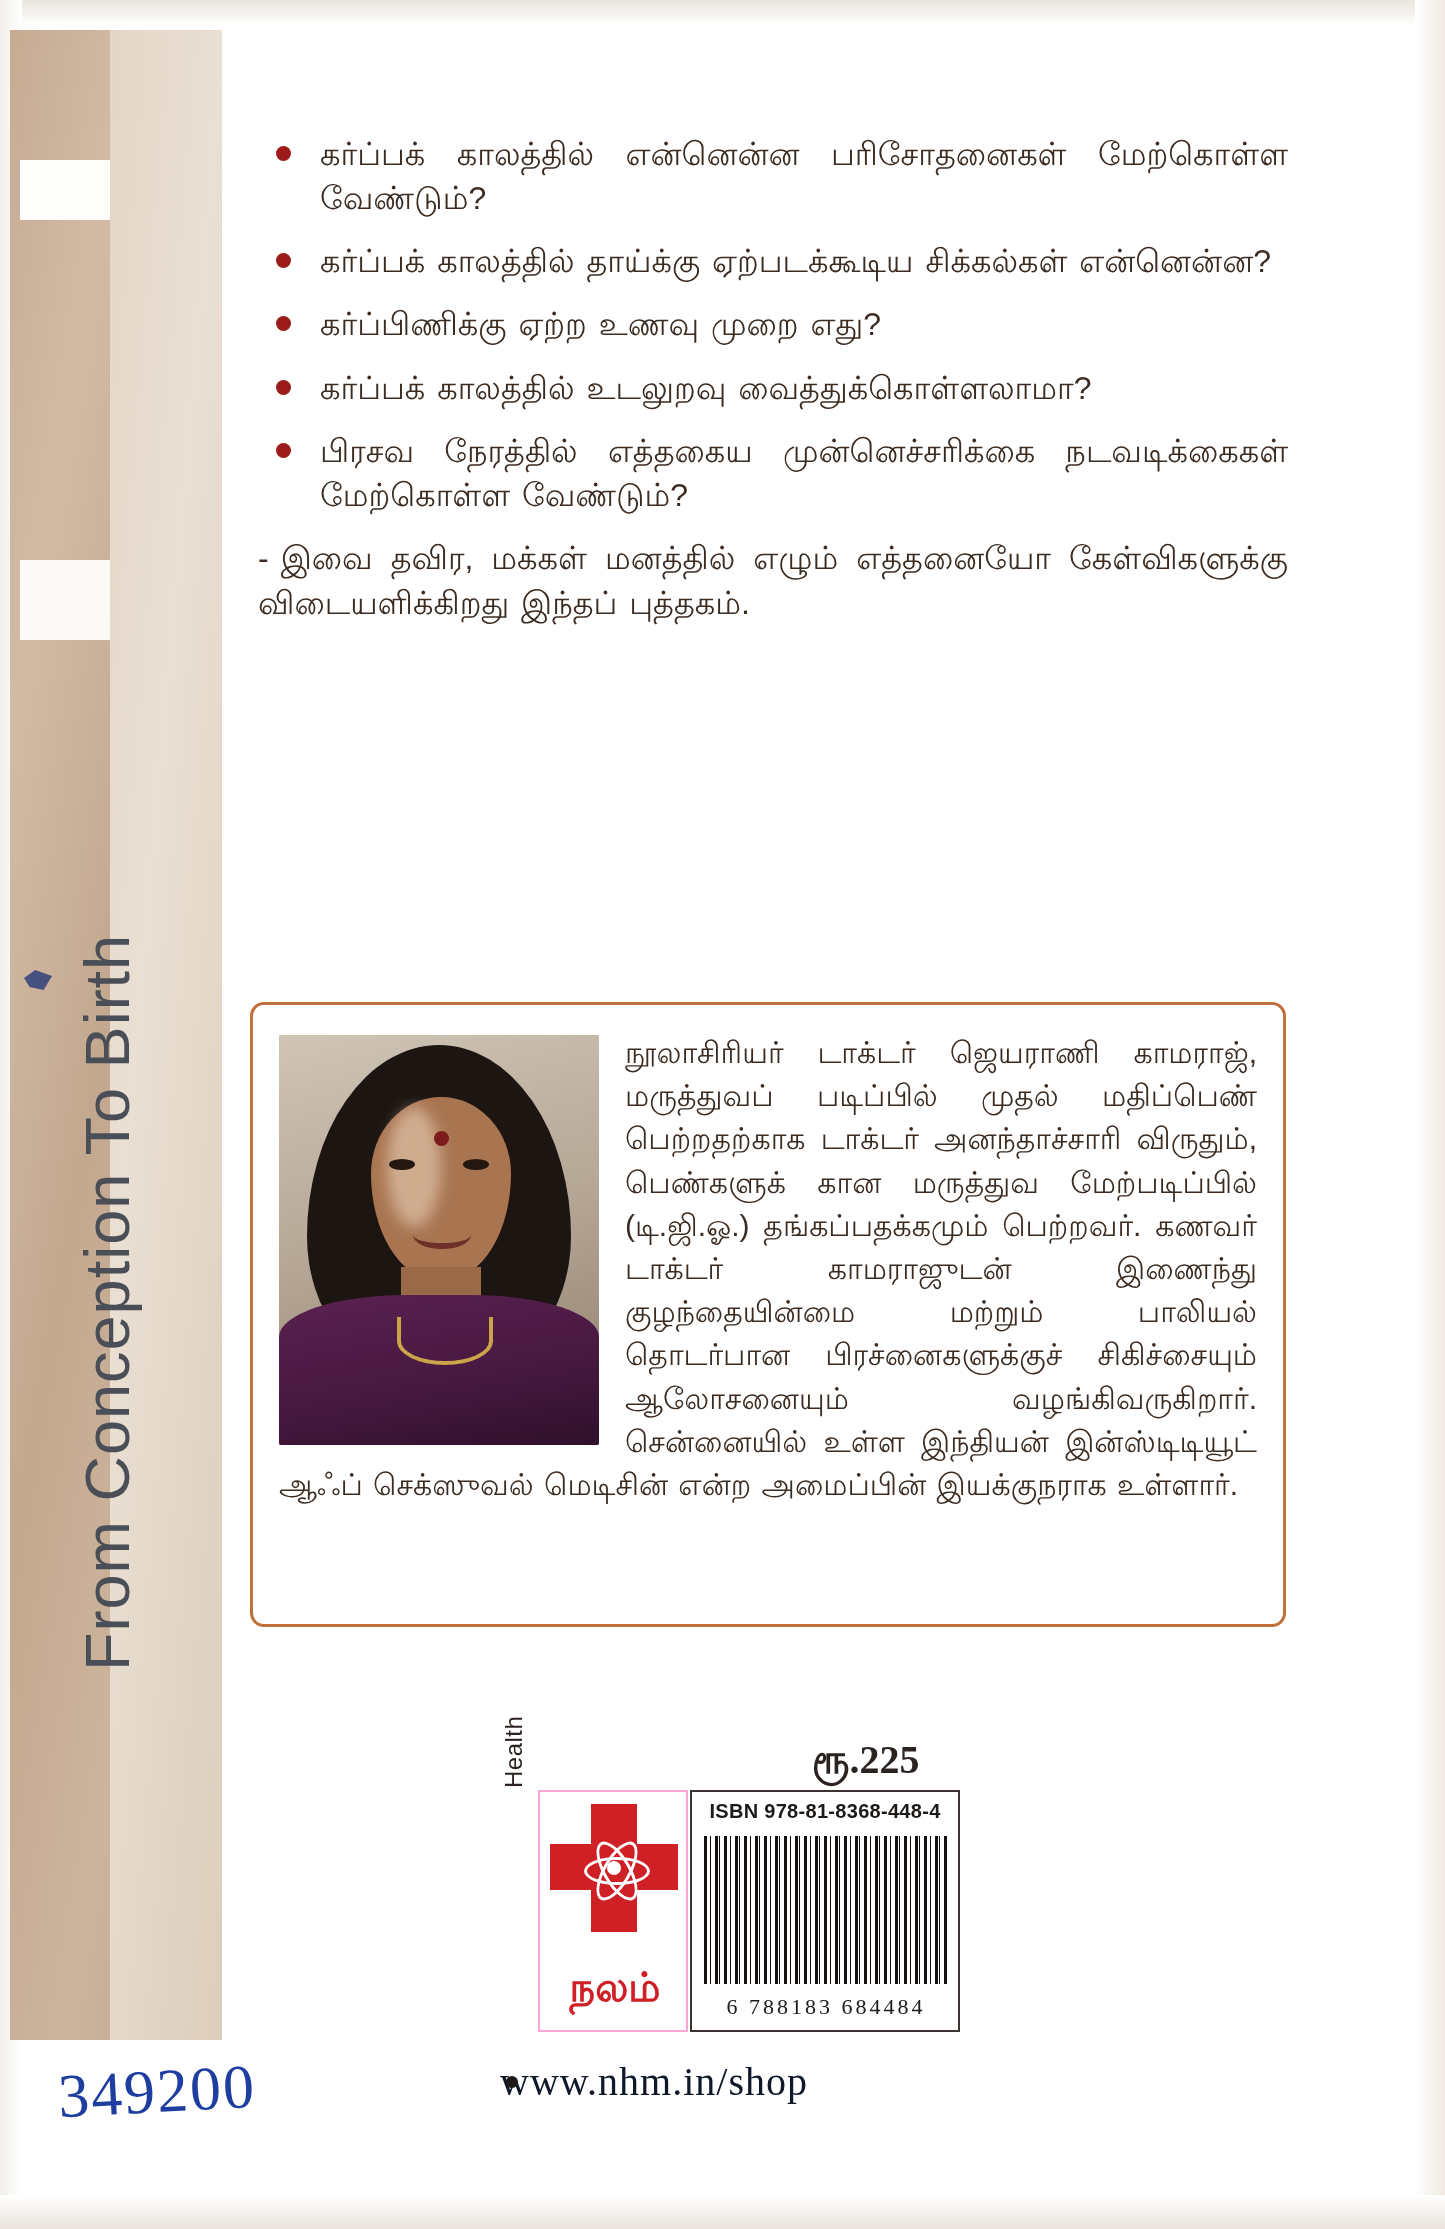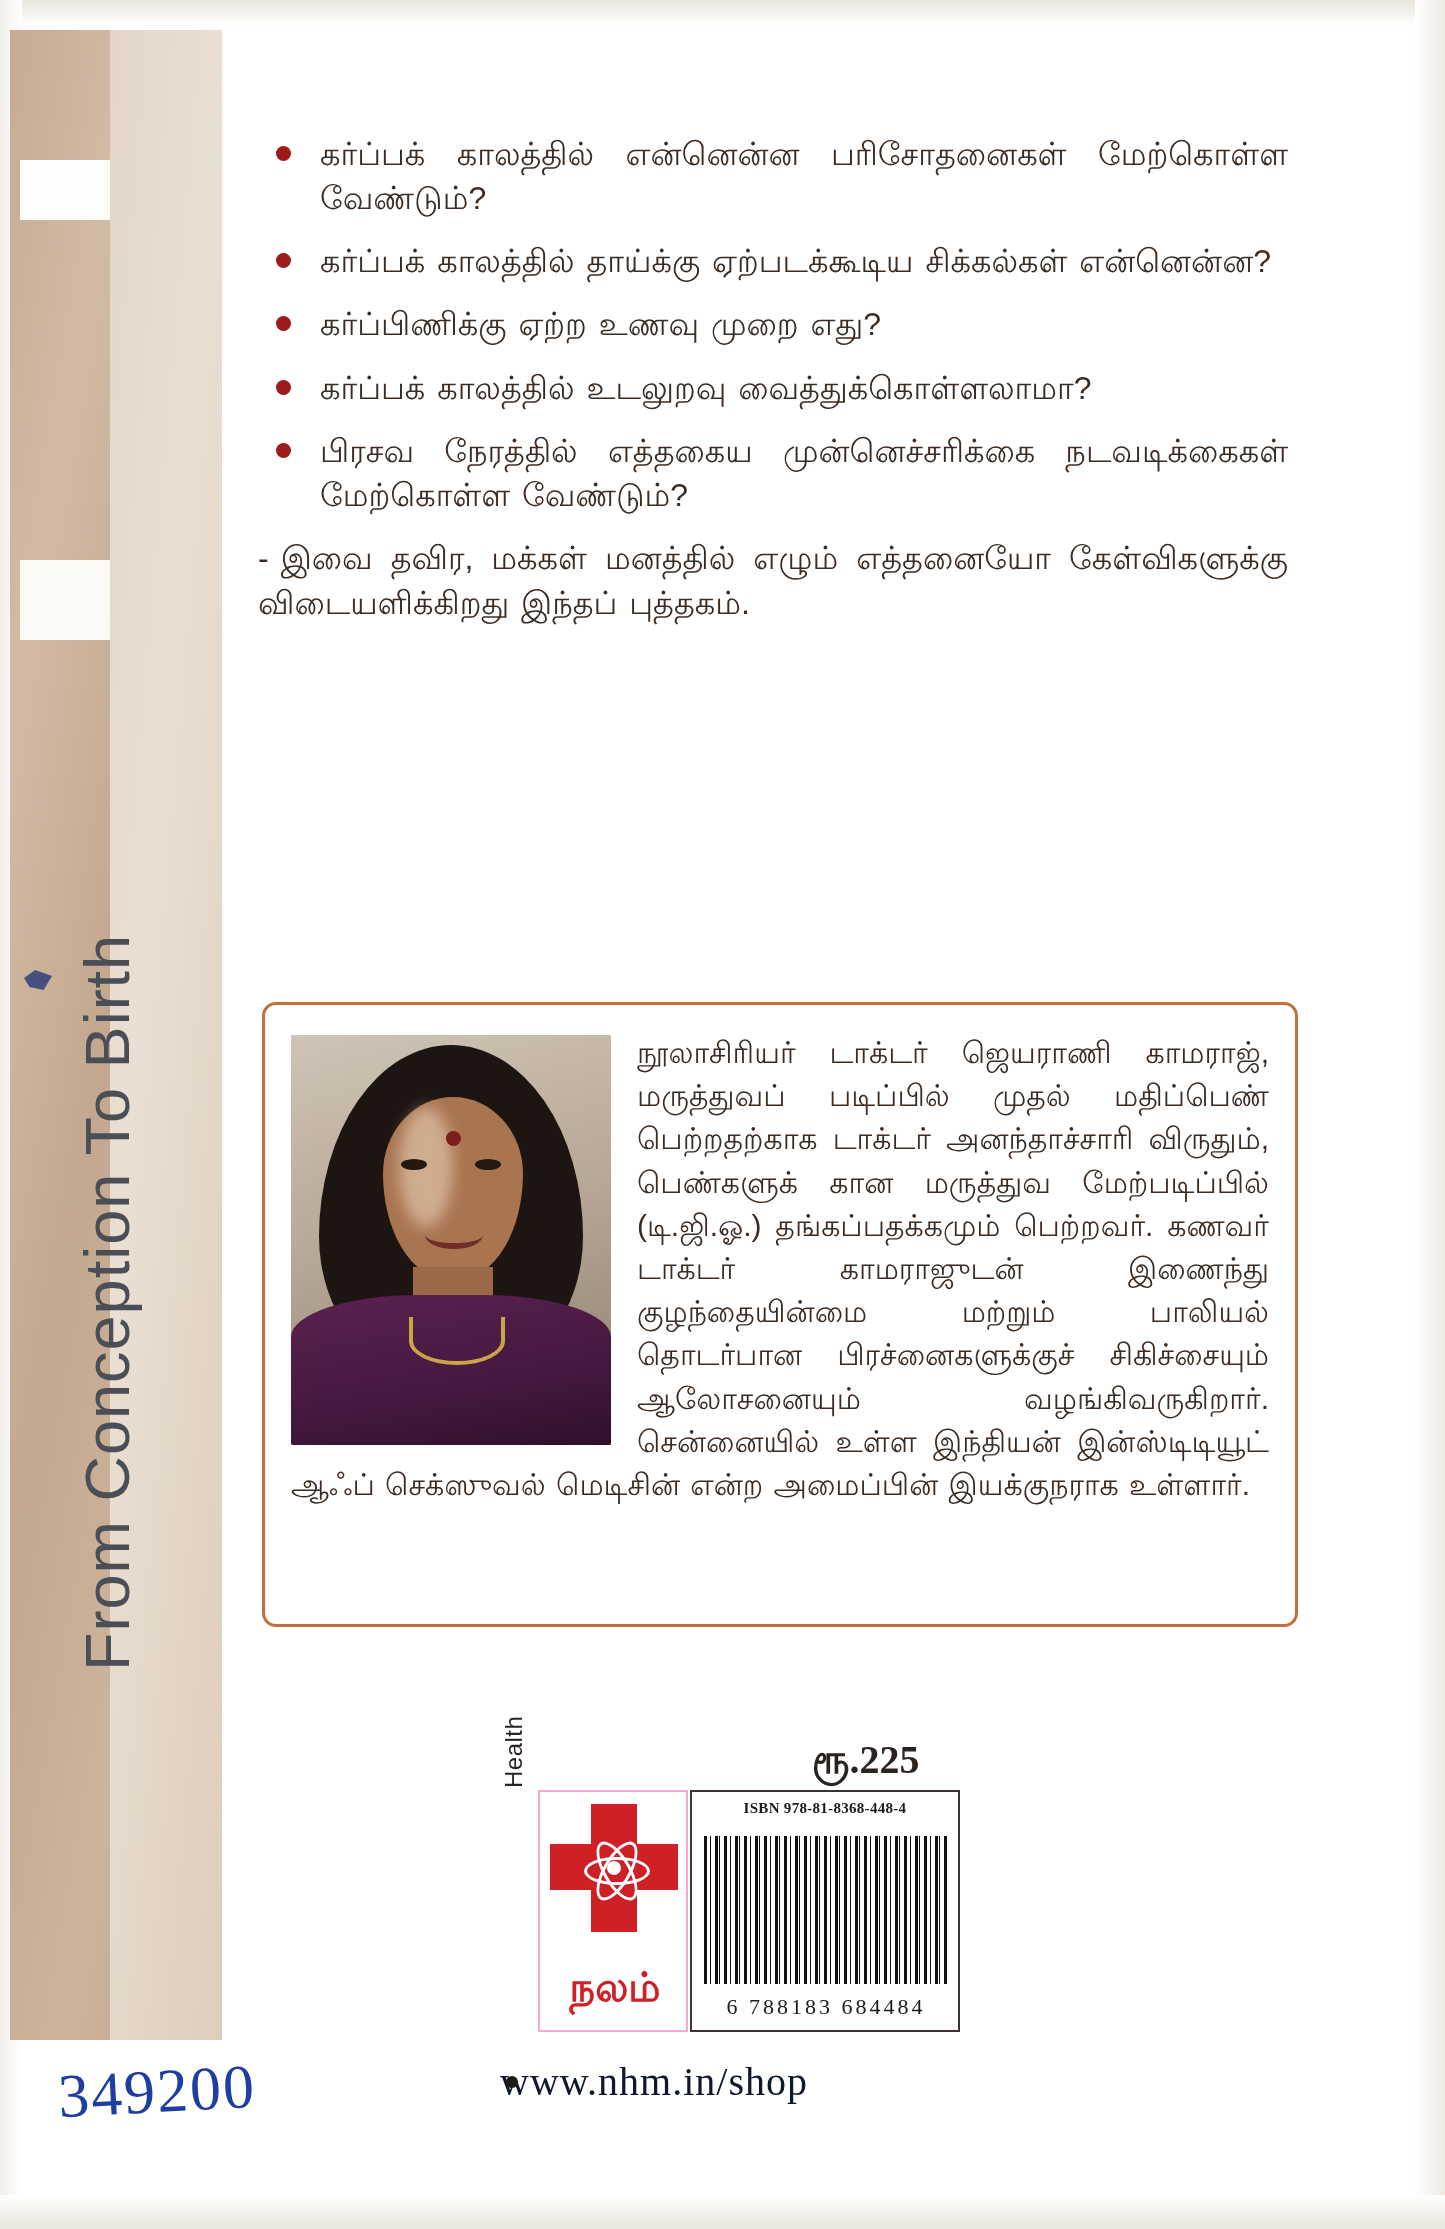--- a/index.html
+++ b/index.html
@@ -141,21 +141,21 @@
     line-height: 1.4;
     color: #3b2b21;
     text-align: justify;
     word-spacing: 3px;
   }
   .note-para .dash { margin-right: 12px; }
 
   
   .author-box {
     position: absolute;
-    left: 262px;
+    left: 250px;
     top: 1002px;
     width: 1036px;
     height: 625px;
     border: 3px solid #c0703a;
     border-radius: 14px;
     background: #ffffff;
     box-sizing: border-box;
     padding: 26px 26px 20px 26px;
   }
   .author-photo {
@@ -340,22 +340,22 @@
     top: 1790px;
     width: 270px;
     height: 242px;
     border: 2px solid #3a3330;
     box-sizing: border-box;
     background: #fff;
     padding-top: 8px;
   }
   .isbn {
     text-align: center;
-    font-family: Liberation Serif, serif;
-    font-size: 15px;
+    font-family: Liberation Sans, sans-serif;
+    font-size: 20px;
     font-weight: 700;
     color: #1d1a18;
     letter-spacing: .3px;
   }
   .bars {
     position: absolute;
     left: 12px;
     top: 44px;
     width: 244px;
     height: 148px;

